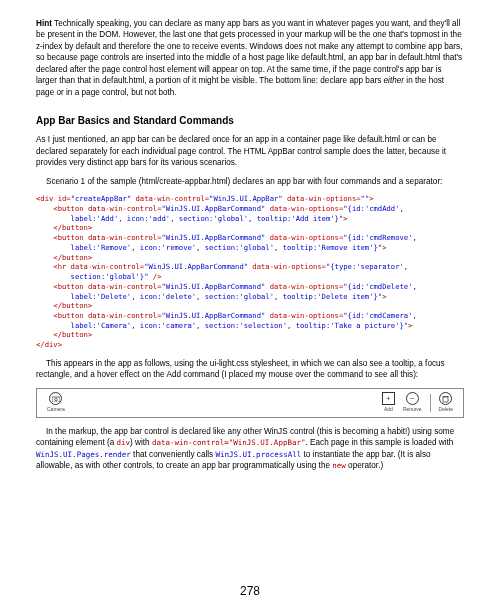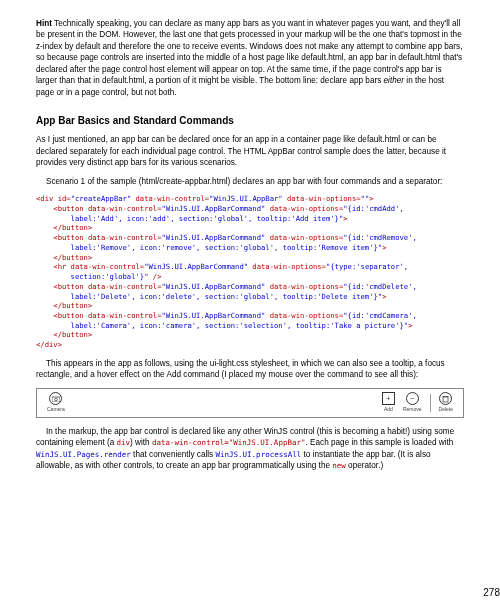--- a/index.html
+++ b/index.html
@@ -98,22 +98,22 @@
       font-family: Consolas, monospace;
       font-size: 7.5px;
     }
     .ic-red { color: #b00000; }
     .ic-blue { color: #0000d0; margin-top: 40px; }
     .page-num {
       position: absolute;
       bottom: 10px;
       left: 0;
       right: 0;
-      text-align: right;
-      font-size: 10px;
+      text-align: center;
+      font-size: 12px;
     }
     .indent { text-indent: 10px; }
   </style>
 </head>
 <body>
 
 <div class="hint-block">
   <b>Hint</b>
   <span>Technically speaking, you can declare as many app bars as you want in whatever pages you want, and they'll all be present in the DOM. However, the last one that gets processed in your markup will be the one that's topmost in the z-index by default and therefore the one to receive events. Windows does not make any attempt to combine app bars, so because page controls are inserted into the middle of a host page like default.html, an app bar in default.html that's declared after the page control host element will appear on top. At the same time, if the page control's app bar is larger than that in default.html, a portion of it might be visible. The bottom line: declare app bars </span><i>either</i><span> in the host page or in a page control, but not both.</span>
 </div>

